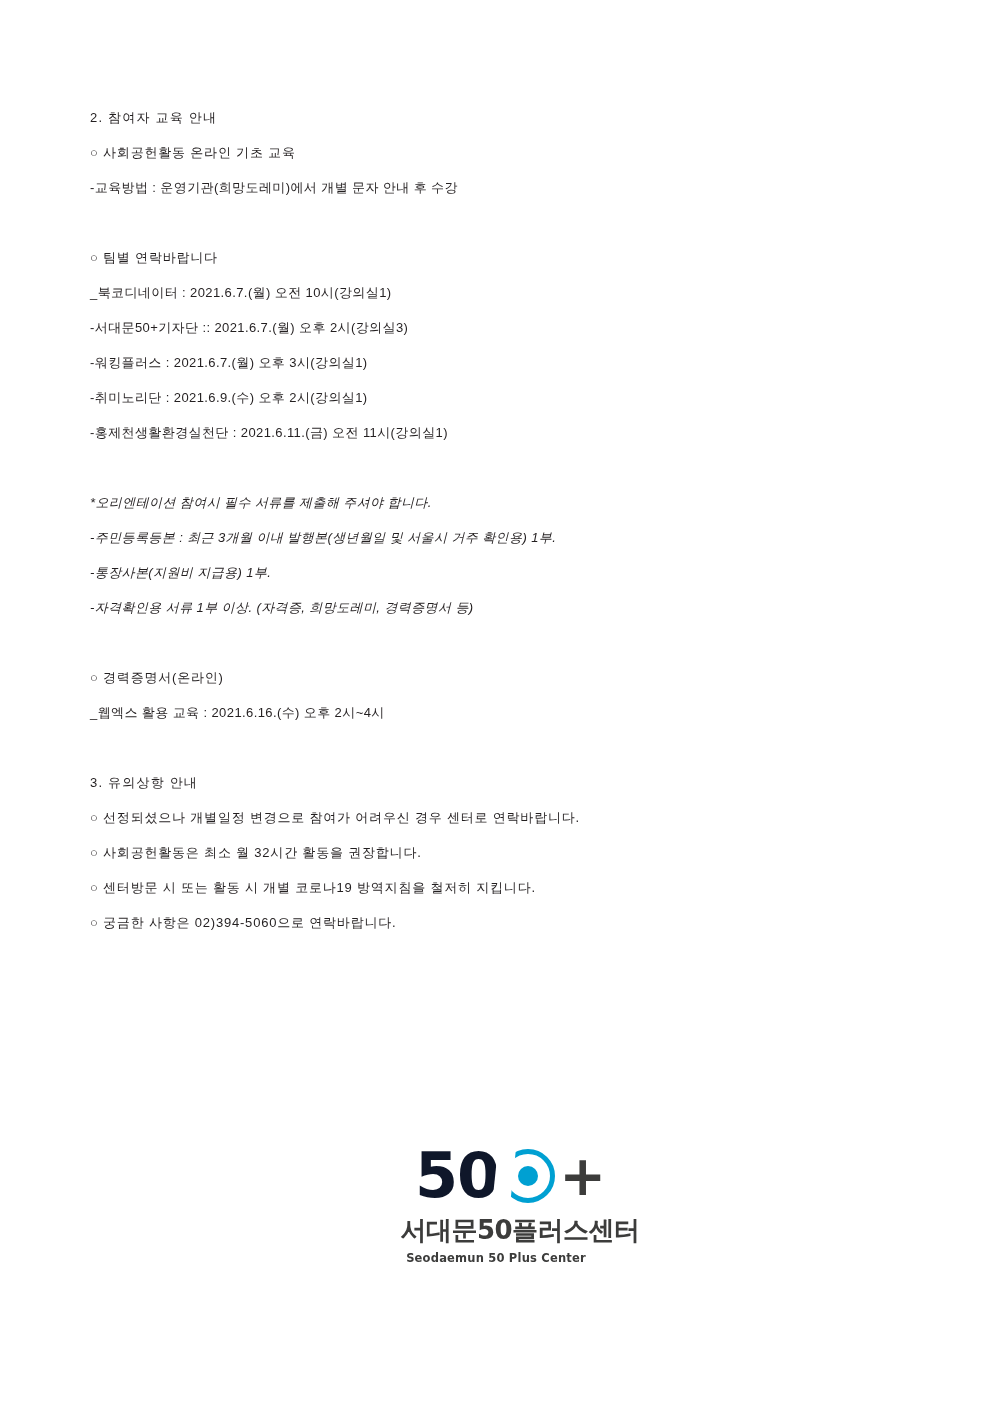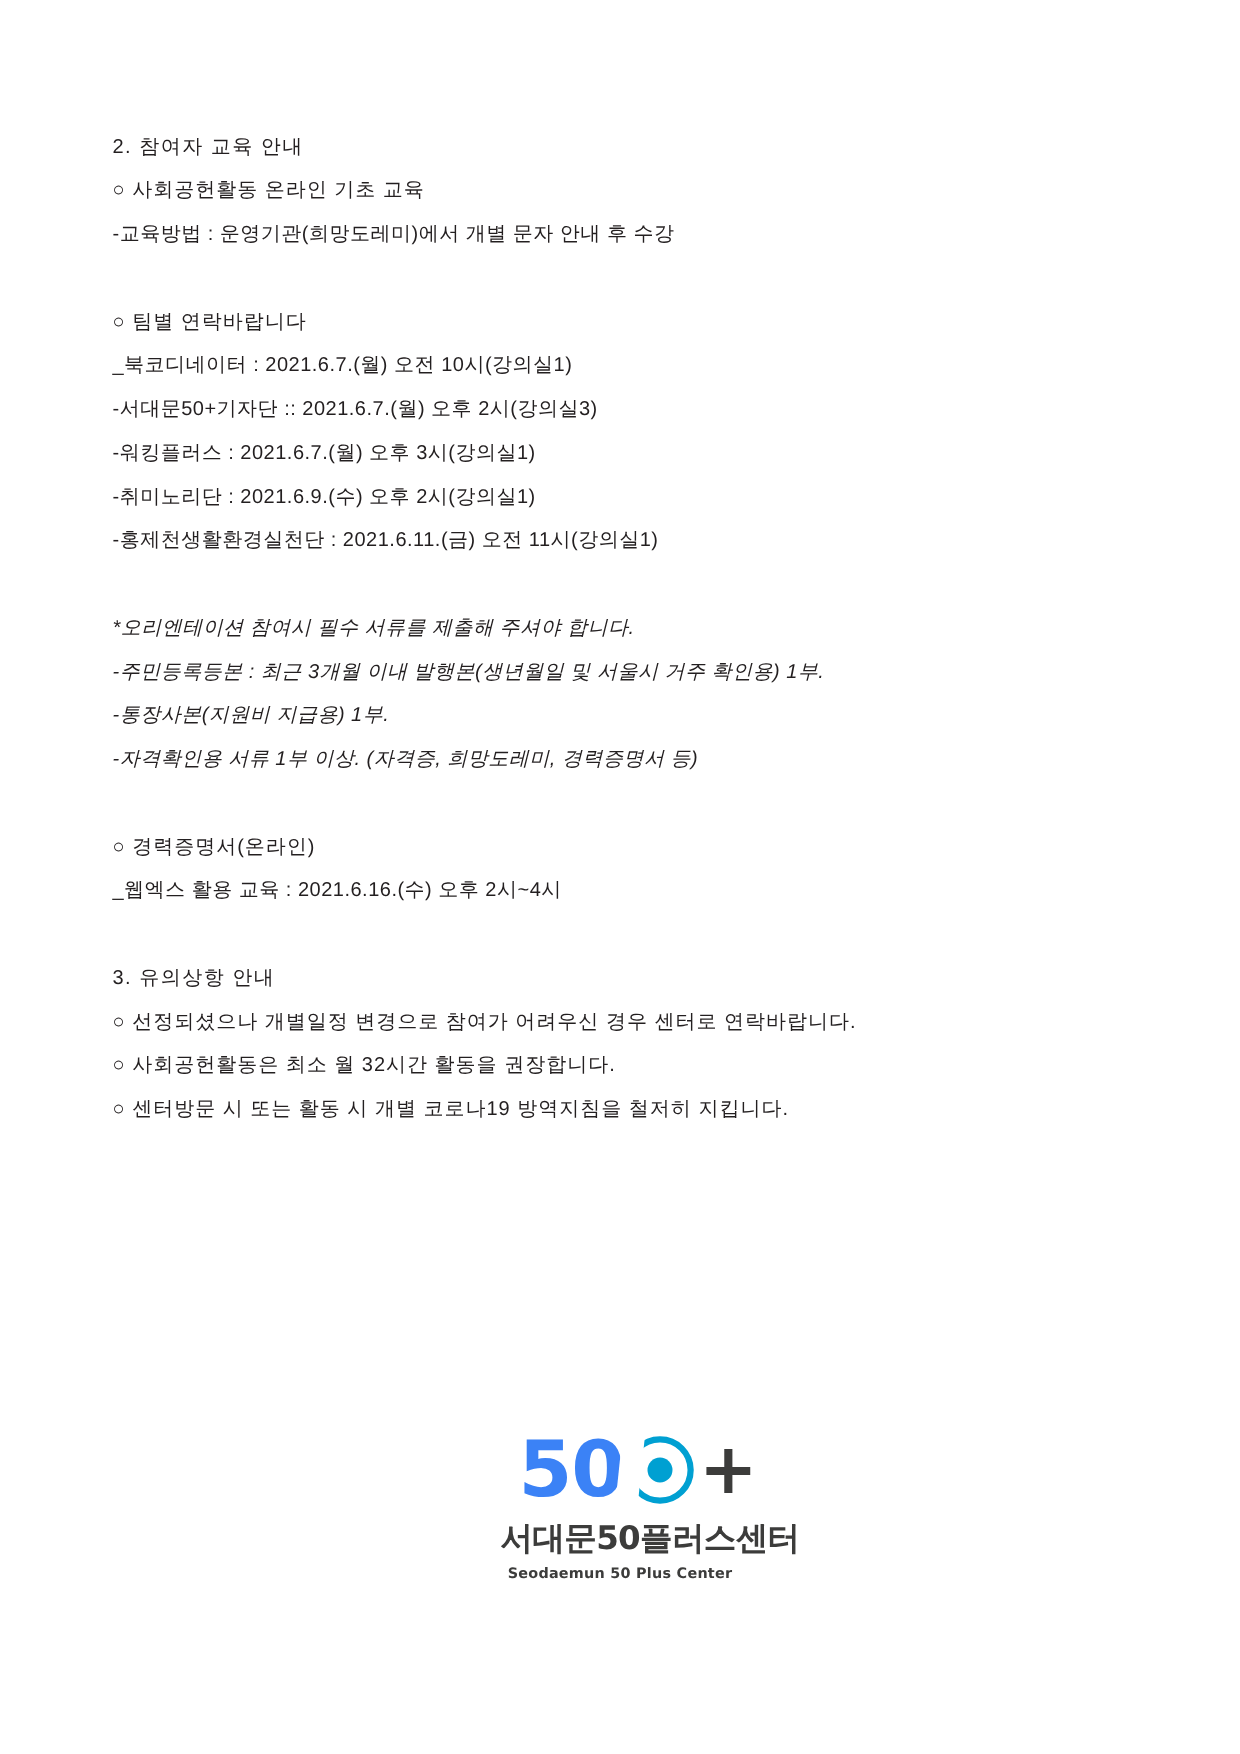--- a/index.html
+++ b/index.html
@@ -16,21 +16,21 @@
     overflow: hidden;
   }
   .page {
     position: relative;
     width: 992px;
     height: 1403px;
     box-sizing: border-box;
     padding: 100px 90px 0 90px;
   }
   .doc-body {
-    font-size: 16px;
+    font-size: 13px;
     line-height: 35px;
     letter-spacing: 0.3px;
   }
   .line {
     white-space: pre-wrap;
     min-height: 35px;
   }
   .blank {
     min-height: 35px;
   }
@@ -60,21 +60,21 @@
   .logo-mark {
     display: flex;
     align-items: center;
     justify-content: center;
     height: 62px;
   }
   .logo-mark .digit {
     font-family: "DejaVu Sans", sans-serif;
     font-size: 62px;
     font-weight: 700;
-    color: #3b82f6;
+    color: #0f172a;
     line-height: 1;
     letter-spacing: -1px;
     margin-left: 29px;
   }
   .logo-mark .ring {
     width: 54px;
     height: 54px;
     border: 5px solid #00a0d2;
     border-radius: 50%;
     position: relative;
@@ -151,20 +151,21 @@
     <div class="line note-line">-자격확인용 서류 1부 이상. (자격증, 희망도레미, 경력증명서 등)</div>
     <div class="line blank"></div>
     <div class="line bullet-line">○ 경력증명서(온라인)</div>
     <div class="line dash-line">_웹엑스 활용 교육 : 2021.6.16.(수) 오후 2시~4시</div>
     <div class="line blank"></div>
 
     <div class="line section-heading">3. 유의상항 안내</div>
     <div class="line bullet-line">○ 선정되셨으나 개별일정 변경으로 참여가 어려우신 경우 센터로 연락바랍니다.</div>
     <div class="line bullet-line">○ 사회공헌활동은 최소 월 32시간 활동을 권장합니다.</div>
     <div class="line bullet-line">○ 센터방문 시 또는 활동 시 개별 코로나19 방역지침을 철저히 지킵니다.</div>
+    <div class="line bullet-line">○ 궁금한 사항은 02)394-5060으로 연락바랍니다.</div>
 
   </div>
 
   <div class="logo-block">
     <div class="logo-mark">
       <span class="digit">50</span>
       <span class="ring"></span>
       <span class="plus">+</span>
     </div>
     <div class="logo-name-ko">서대문50플러스센터</div>

